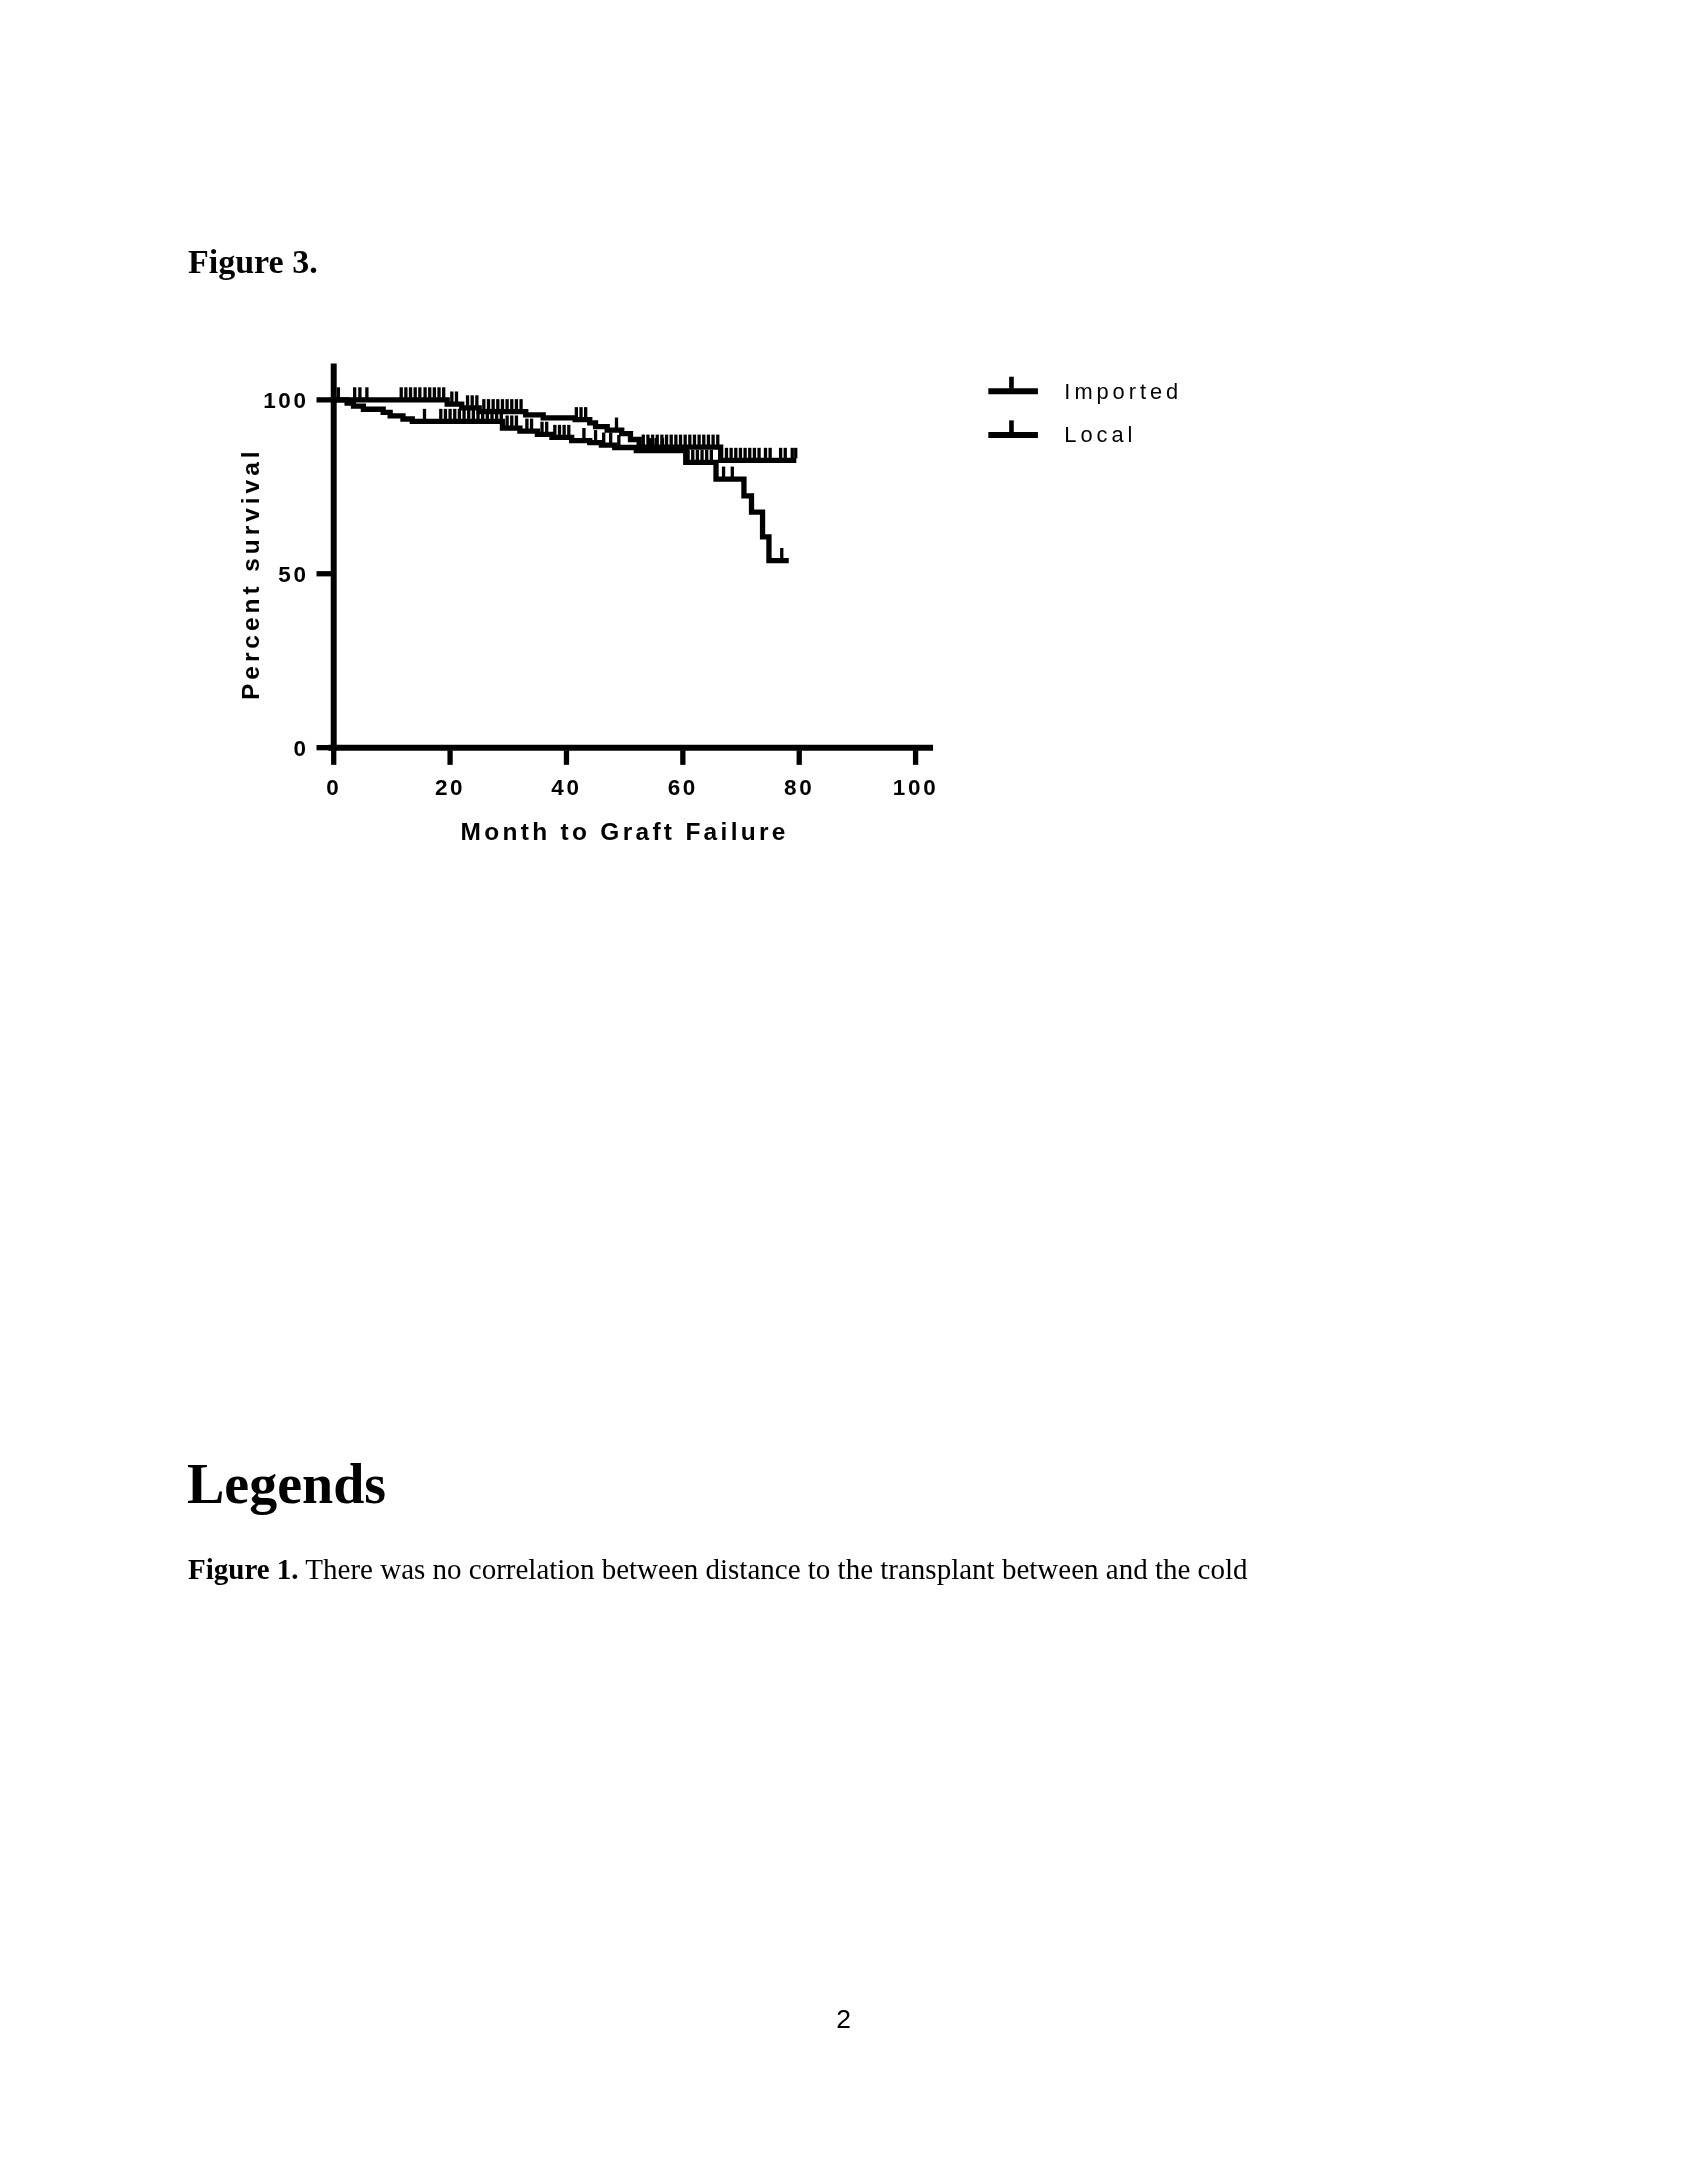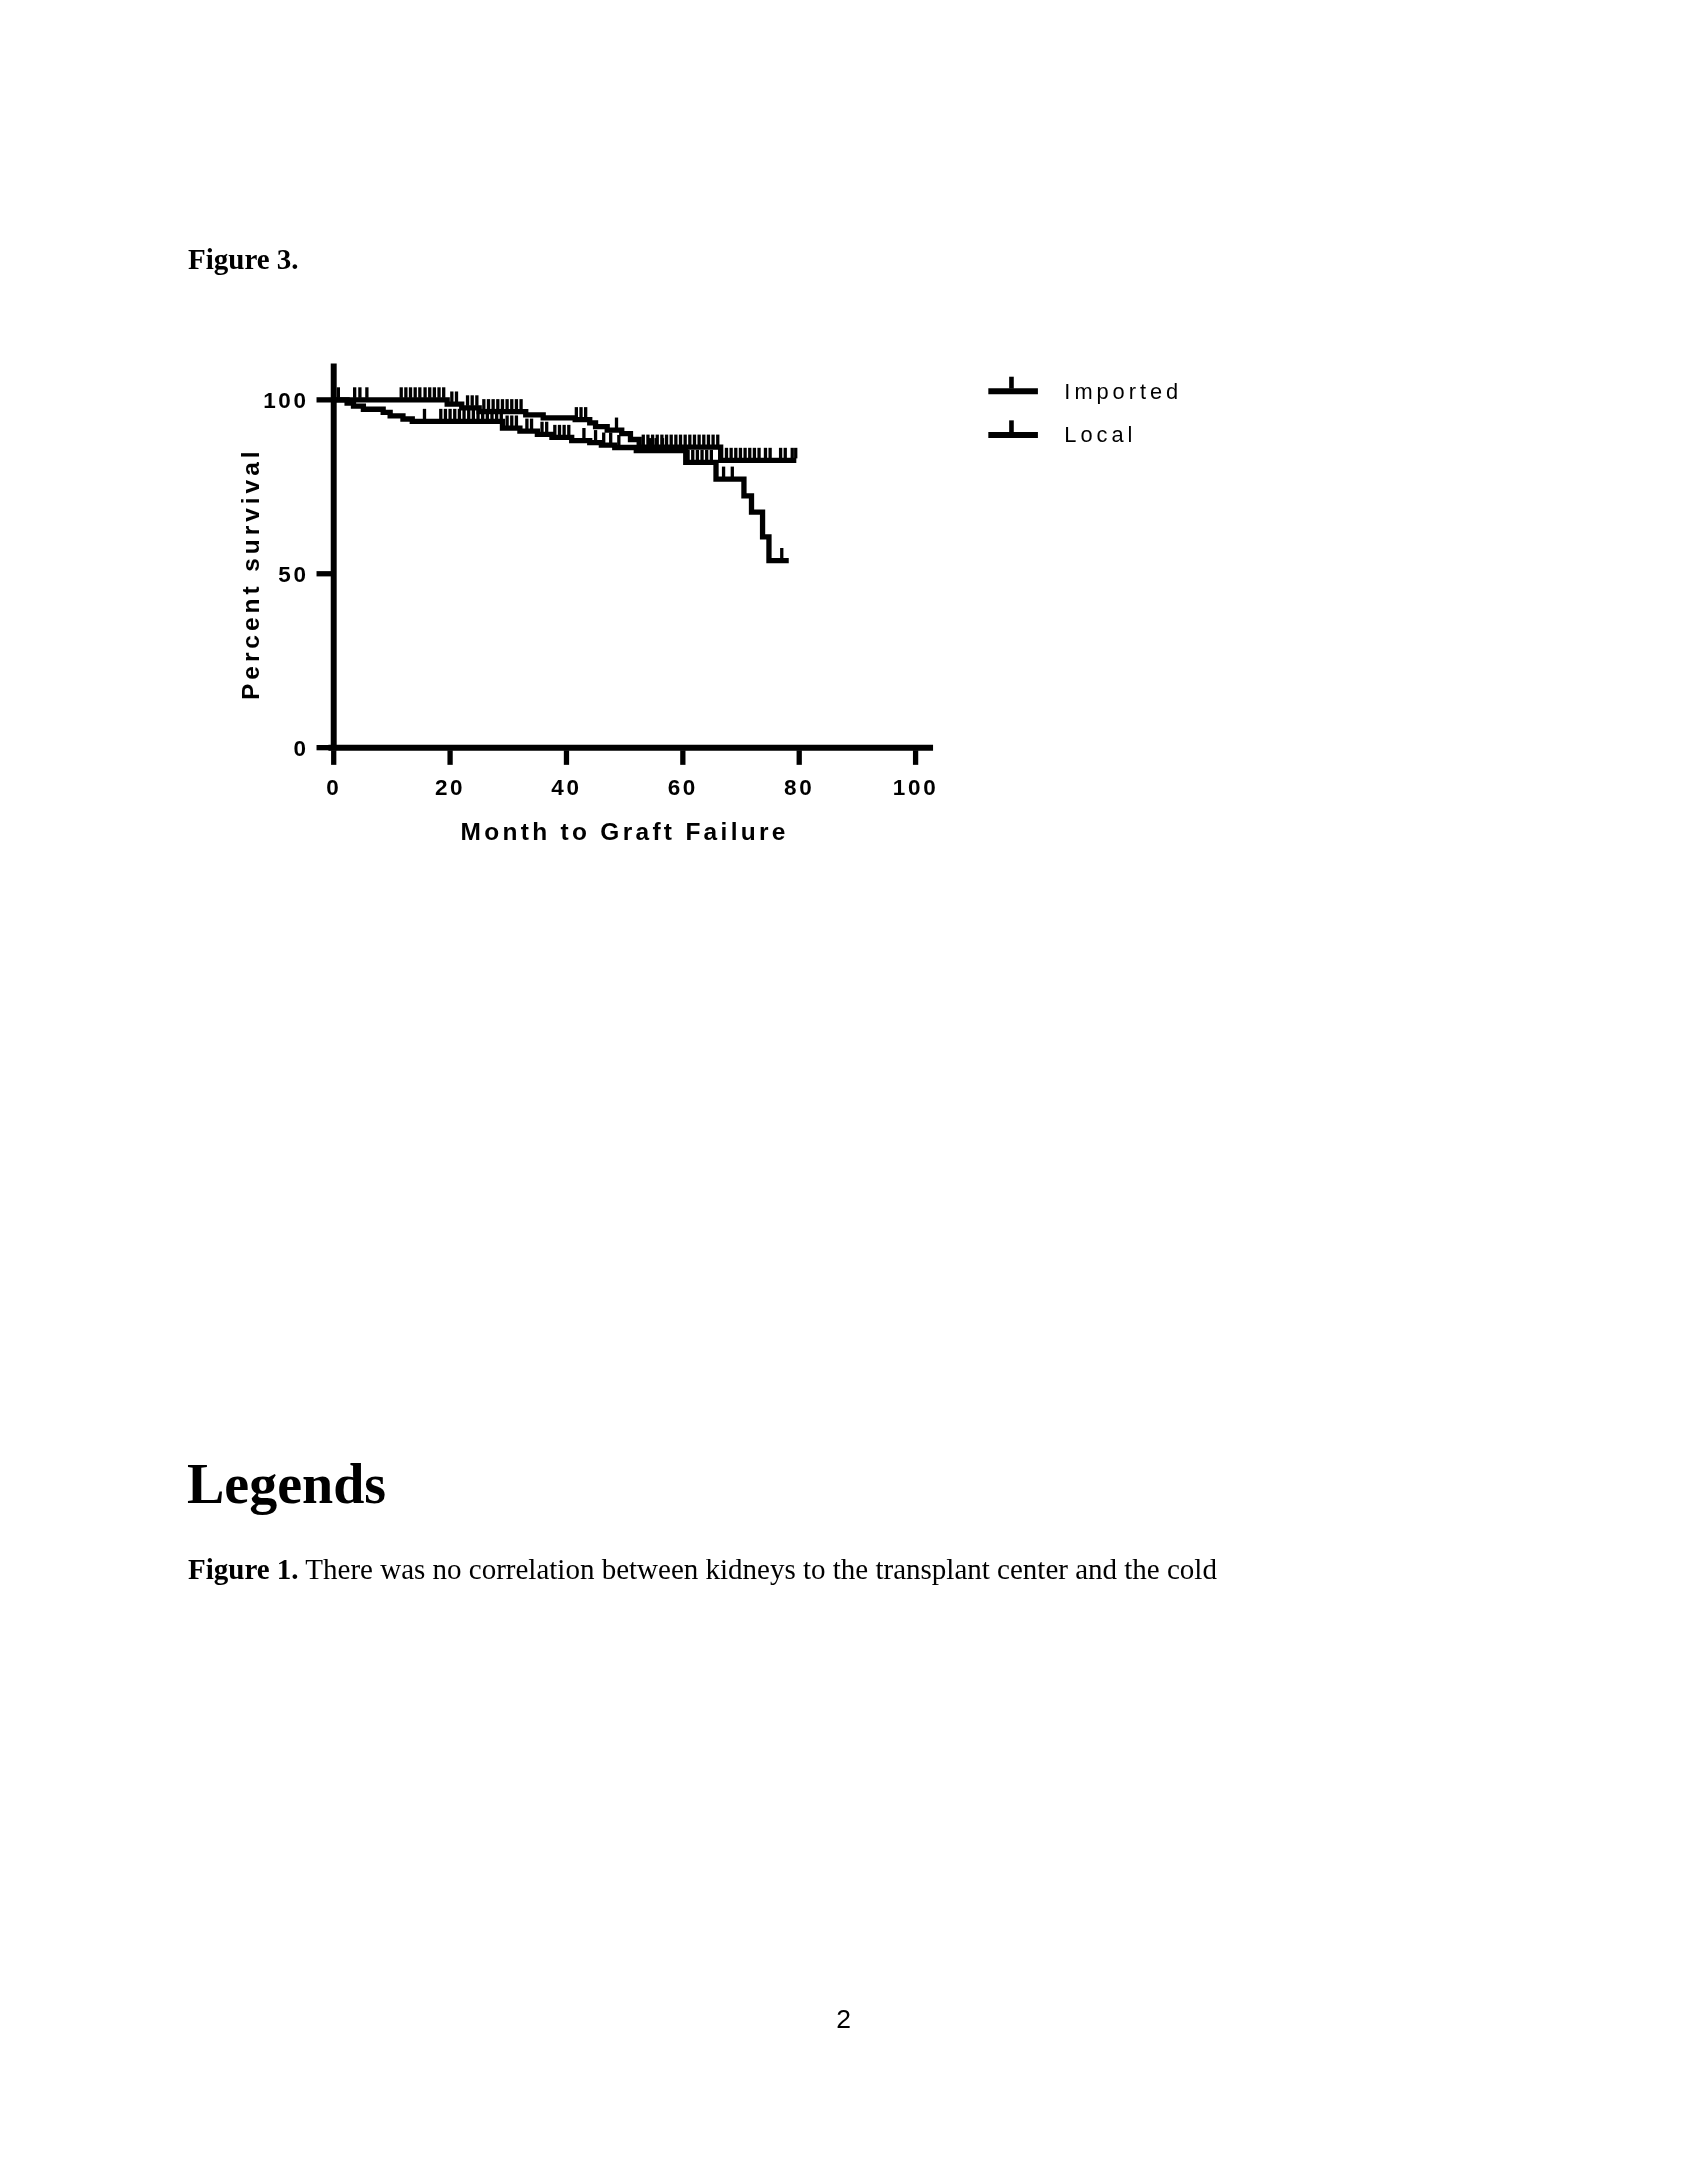--- a/index.html
+++ b/index.html
@@ -4,21 +4,21 @@
 <style>
   html,body{margin:0;padding:0;}
   body{
     width:1687px;height:2183px;position:relative;
     background:#ffffff;color:#000000;
     font-family:"Liberation Serif", serif;
     overflow:hidden;
   }
   .fig-label{
     position:absolute;left:188px;top:243px;
-    font-weight:bold;font-size:29px;
+    font-weight:bold;font-size:34px;
   }
   .chart-wrap{
     position:absolute;left:218px;top:317px;width:972px;height:536px;
   }
   .legends-heading{
     position:absolute;left:187px;top:1452px;
     font-weight:bold;font-size:56px;
   }
   .legends-body{
     position:absolute;left:188px;top:1538px;width:1204px;
@@ -176,18 +176,18 @@
       <line x1="1165" y1="178" x2="1240" y2="178" stroke="#000000" stroke-width="9"></line>
       <line x1="1200" y1="174" x2="1200" y2="156" stroke="#000000" stroke-width="7"></line>
       <text x="1280" y="189" font-family="'Liberation Sans', sans-serif" font-size="33" letter-spacing="6">Local</text>
     </svg>
 </div>
 
 <div class="legends-heading">Legends</div>
 
 <div class="legends-body">
   <div>
-    <span class="lbl">Figure 1.</span><span> There was no correlation between kidneys to the transplant center and the cold</span>
+    <span class="lbl">Figure 1.</span><span> There was no correlation between distance to the transplant between and the cold</span>
   </div>
 </div>
 
 <div class="page-number">2</div>
 
 
 </body></html>

